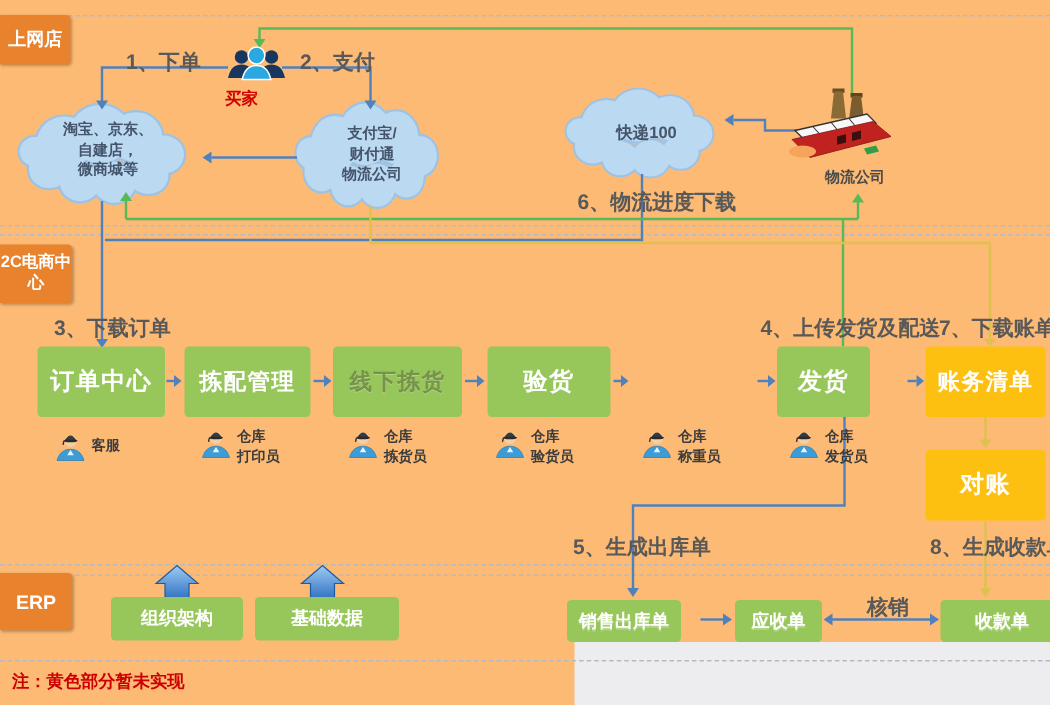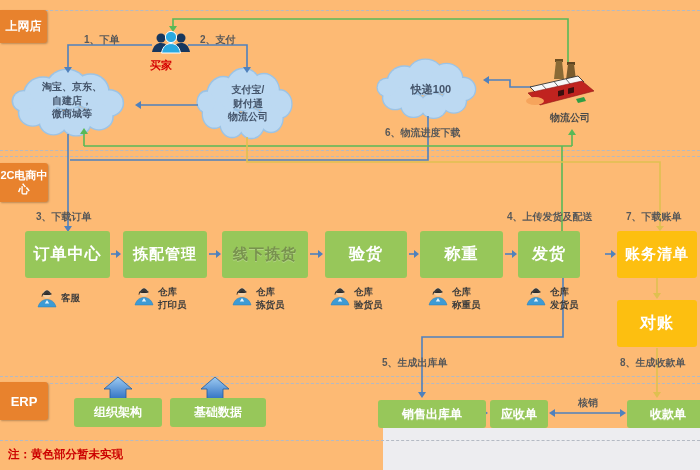--- a/index.html
+++ b/index.html
@@ -11,21 +11,21 @@
   .sec-label{position:absolute;background:var(--section-orange);color:#fff;font-weight:bold;
              display:flex;align-items:center;justify-content:center;text-align:center;
              border-radius:0 3px 3px 0;box-shadow:1px 1px 2px rgba(0,0,0,.25);z-index:4;}
   .pbox{position:absolute;top:231px;height:47px;border-radius:3px;background:var(--green-box);
         color:#fff;font-weight:bold;font-size:16px;display:flex;align-items:center;
         justify-content:center;z-index:3;letter-spacing:1px;}
   .obox{background:var(--orange-box);}
   .muted{color:var(--muted-green-text);text-shadow:0 1px 0 rgba(255,255,255,.25);}
   .sbox{position:absolute;border-radius:3px;background:var(--green-box);color:#fff;
         font-weight:bold;font-size:12px;display:flex;align-items:center;justify-content:center;z-index:3;}
-  .step{position:absolute;font-size:10px;font-weight:bold;color:var(--label-gray);
+  .step{position:absolute;font-size:14px;font-weight:bold;color:var(--label-gray);
         white-space:nowrap;z-index:3;}
   .cloud-text{position:absolute;text-align:center;font-size:10px;line-height:13.5px;
         font-weight:600;color:#44546a;z-index:3;white-space:nowrap;}
   .role{position:absolute;display:flex;align-items:flex-start;gap:3px;z-index:3;}
   .role .rl{font-size:9.5px;line-height:12.5px;color:#3c3c3c;font-weight:600;}
   .cs circle{fill:var(--cloud-fill);stroke:var(--cloud-border);stroke-width:3px;}
   .cf circle{fill:var(--cloud-fill);}
   .note{position:absolute;font-size:11.5px;font-weight:bold;color:var(--red-text);z-index:3;}
   .buyer-label{position:absolute;font-size:11px;font-weight:bold;color:#d40000;text-align:left;z-index:3;}
   .plant-label{position:absolute;font-size:10px;font-weight:600;color:#4a4a4a;text-align:center;z-index:3;}
@@ -212,23 +212,20 @@
     </div>
   <div class="pbox" style="left:123px;width:84px;font-size:15px;">
       <span>拣配管理</span>
     </div>
   <div class="pbox muted" style="left:222px;width:86px;font-size:15px;">
       <span>线下拣货</span>
     </div>
   <div class="pbox" style="left:325px;width:82px;">
       <span>验货</span>
     </div>
-  <div class="pbox" style="left:420px;width:83px;">
-      <span>称重</span>
-    </div>
   <div class="pbox" style="left:518px;width:62px;">
       <span>发货</span>
     </div>
   <div class="pbox obox" style="left:617px;width:80px;font-size:15px;">
       <span>账务清单</span>
     </div>
 
   <div class="pbox obox" style="left:617px;top:300px;width:80px;">
       <span>对账</span>
     </div>
@@ -320,21 +317,21 @@
     </div>
   </div>
 
   <div class="sbox" style="left:74px;top:398px;width:88px;height:29px;">
       <span>组织架构</span>
     </div>
   <div class="sbox" style="left:170px;top:398px;width:96px;height:29px;">
       <span>基础数据</span>
     </div>
 
-  <div class="sbox muted" style="left:378px;top:400px;width:108px;height:28px;">
+  <div class="sbox muted" style="left:378px;top:400px;width:76px;height:28px;">
       <span>销售出库单</span>
     </div>
   <div class="sbox muted" style="left:490px;top:400px;width:58px;height:28px;">
       <span>应收单</span>
     </div>
   <div class="sbox muted" style="left:627px;top:400px;width:82px;height:28px;">
       <span>收款单</span>
     </div>
 
   <div class="note" style="left:8px;top:447px;">注：黄色部分暂未实现</div>

